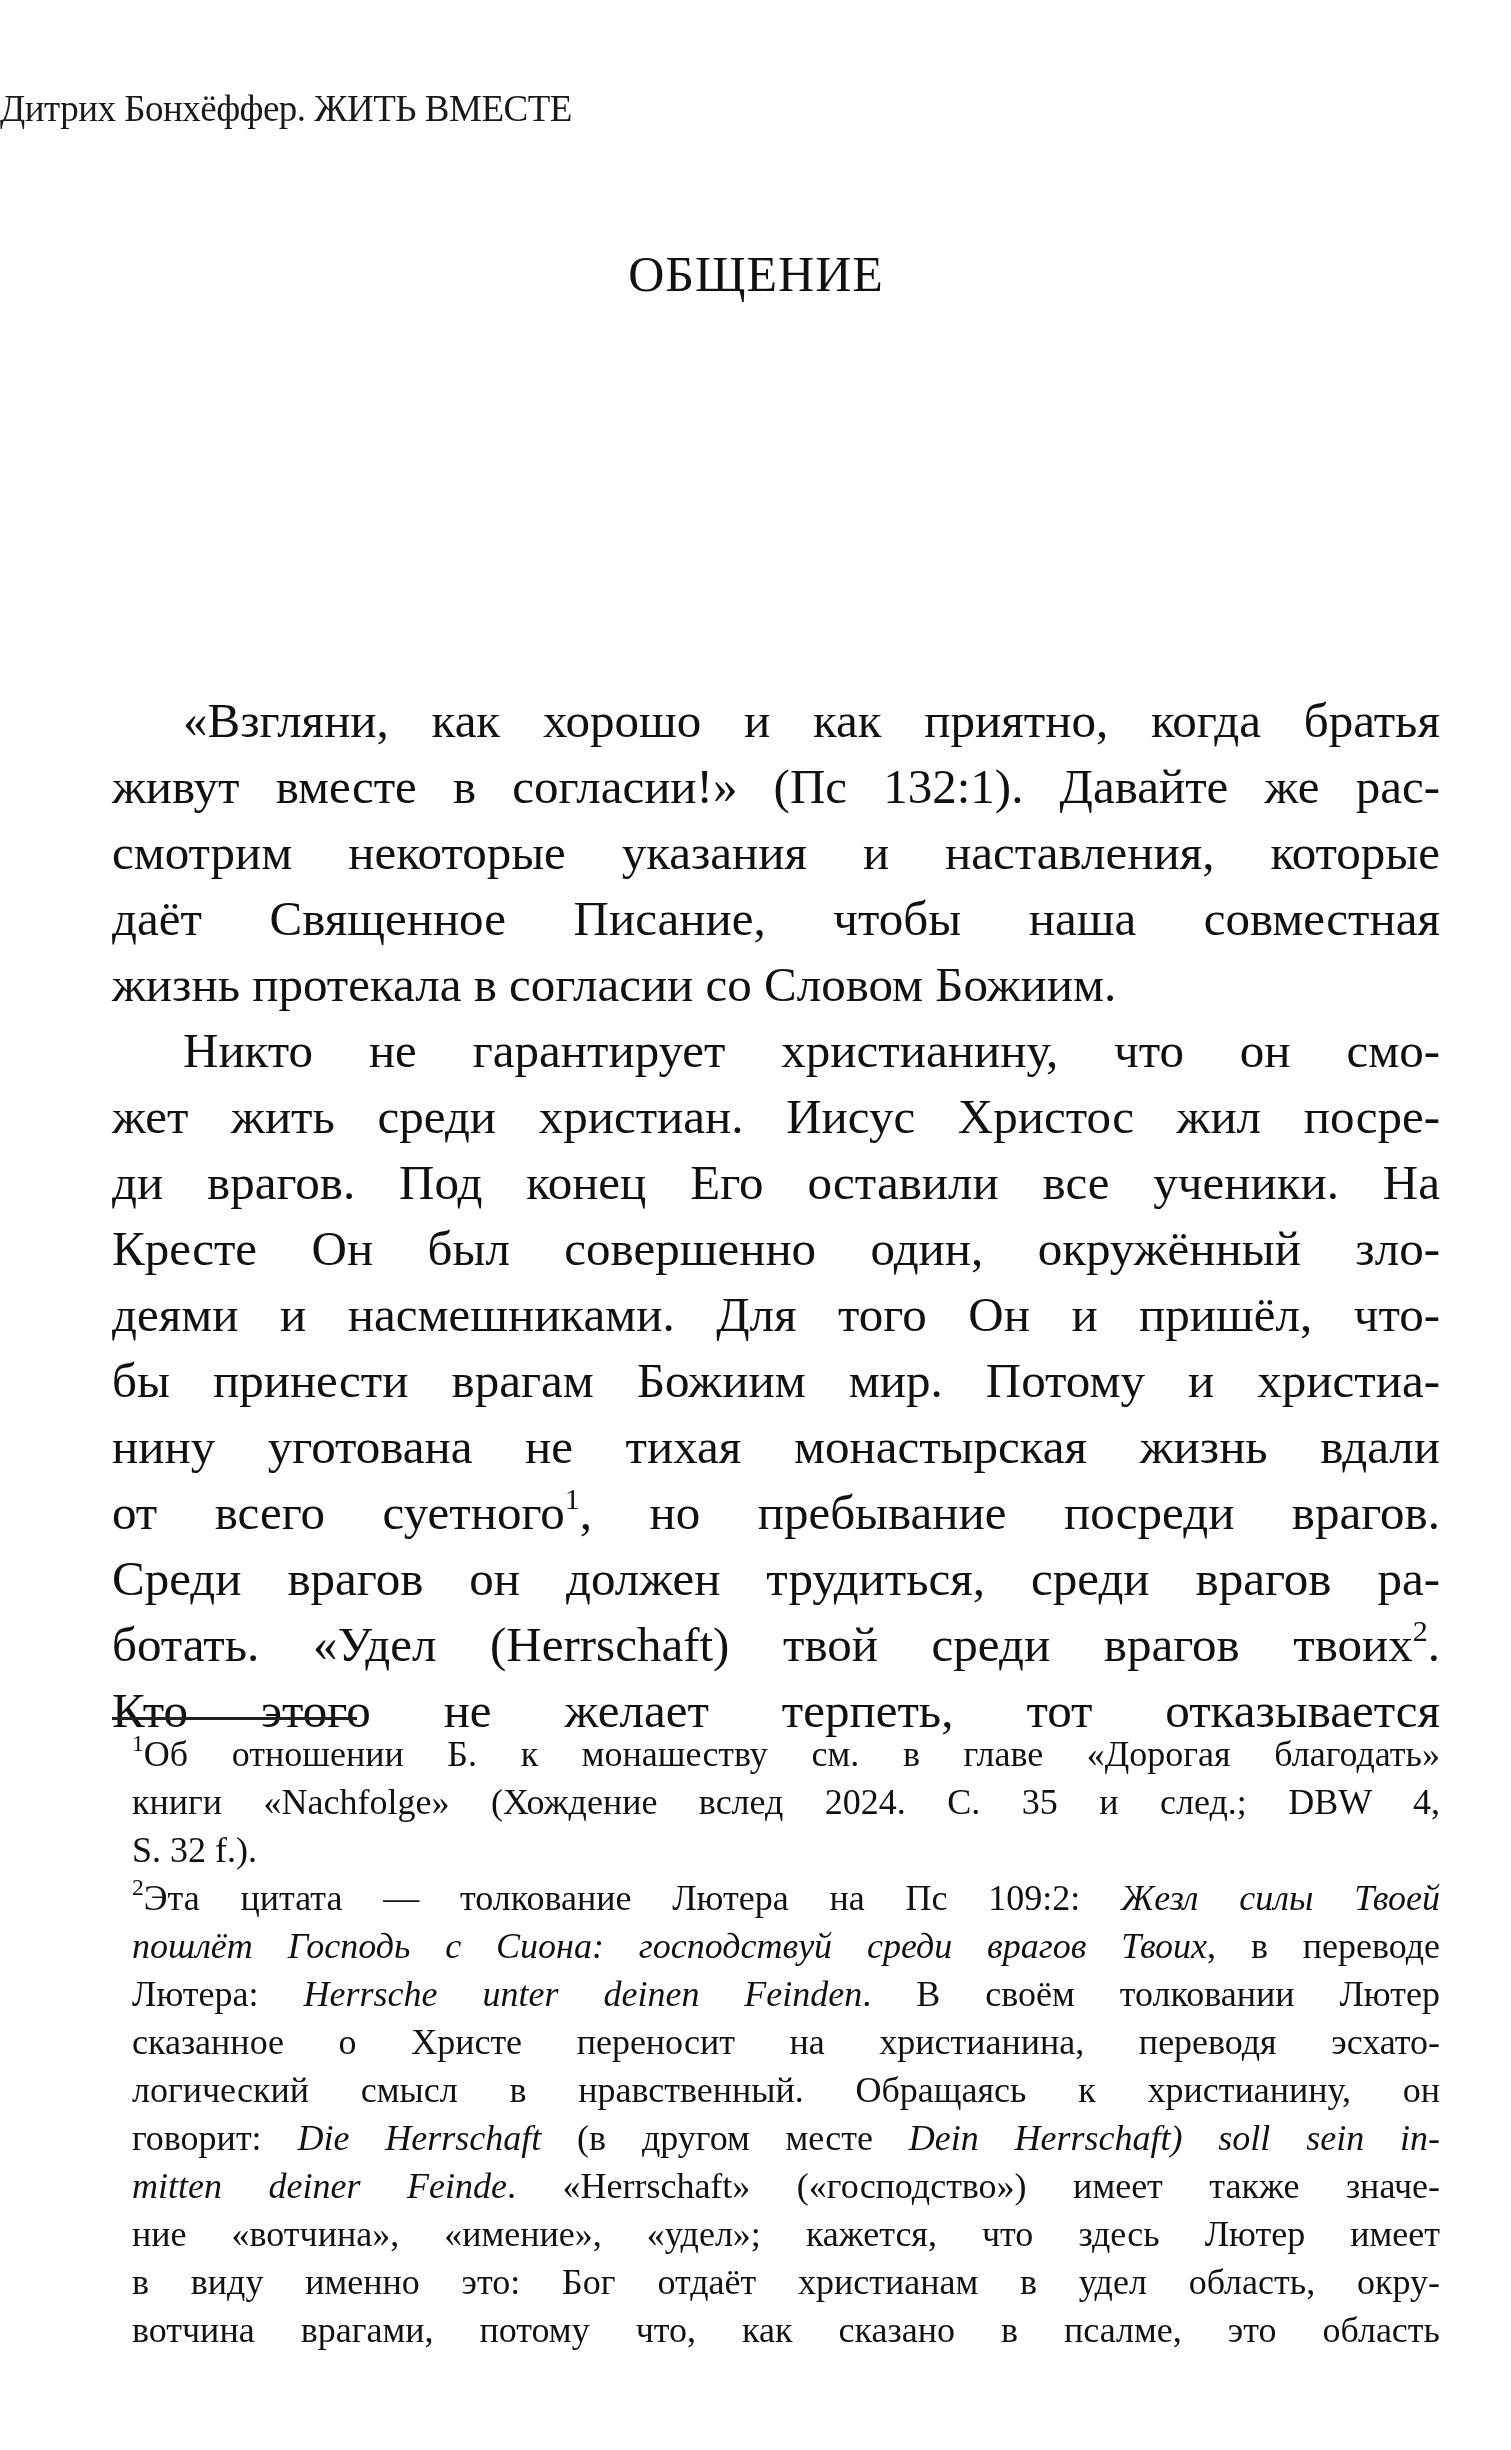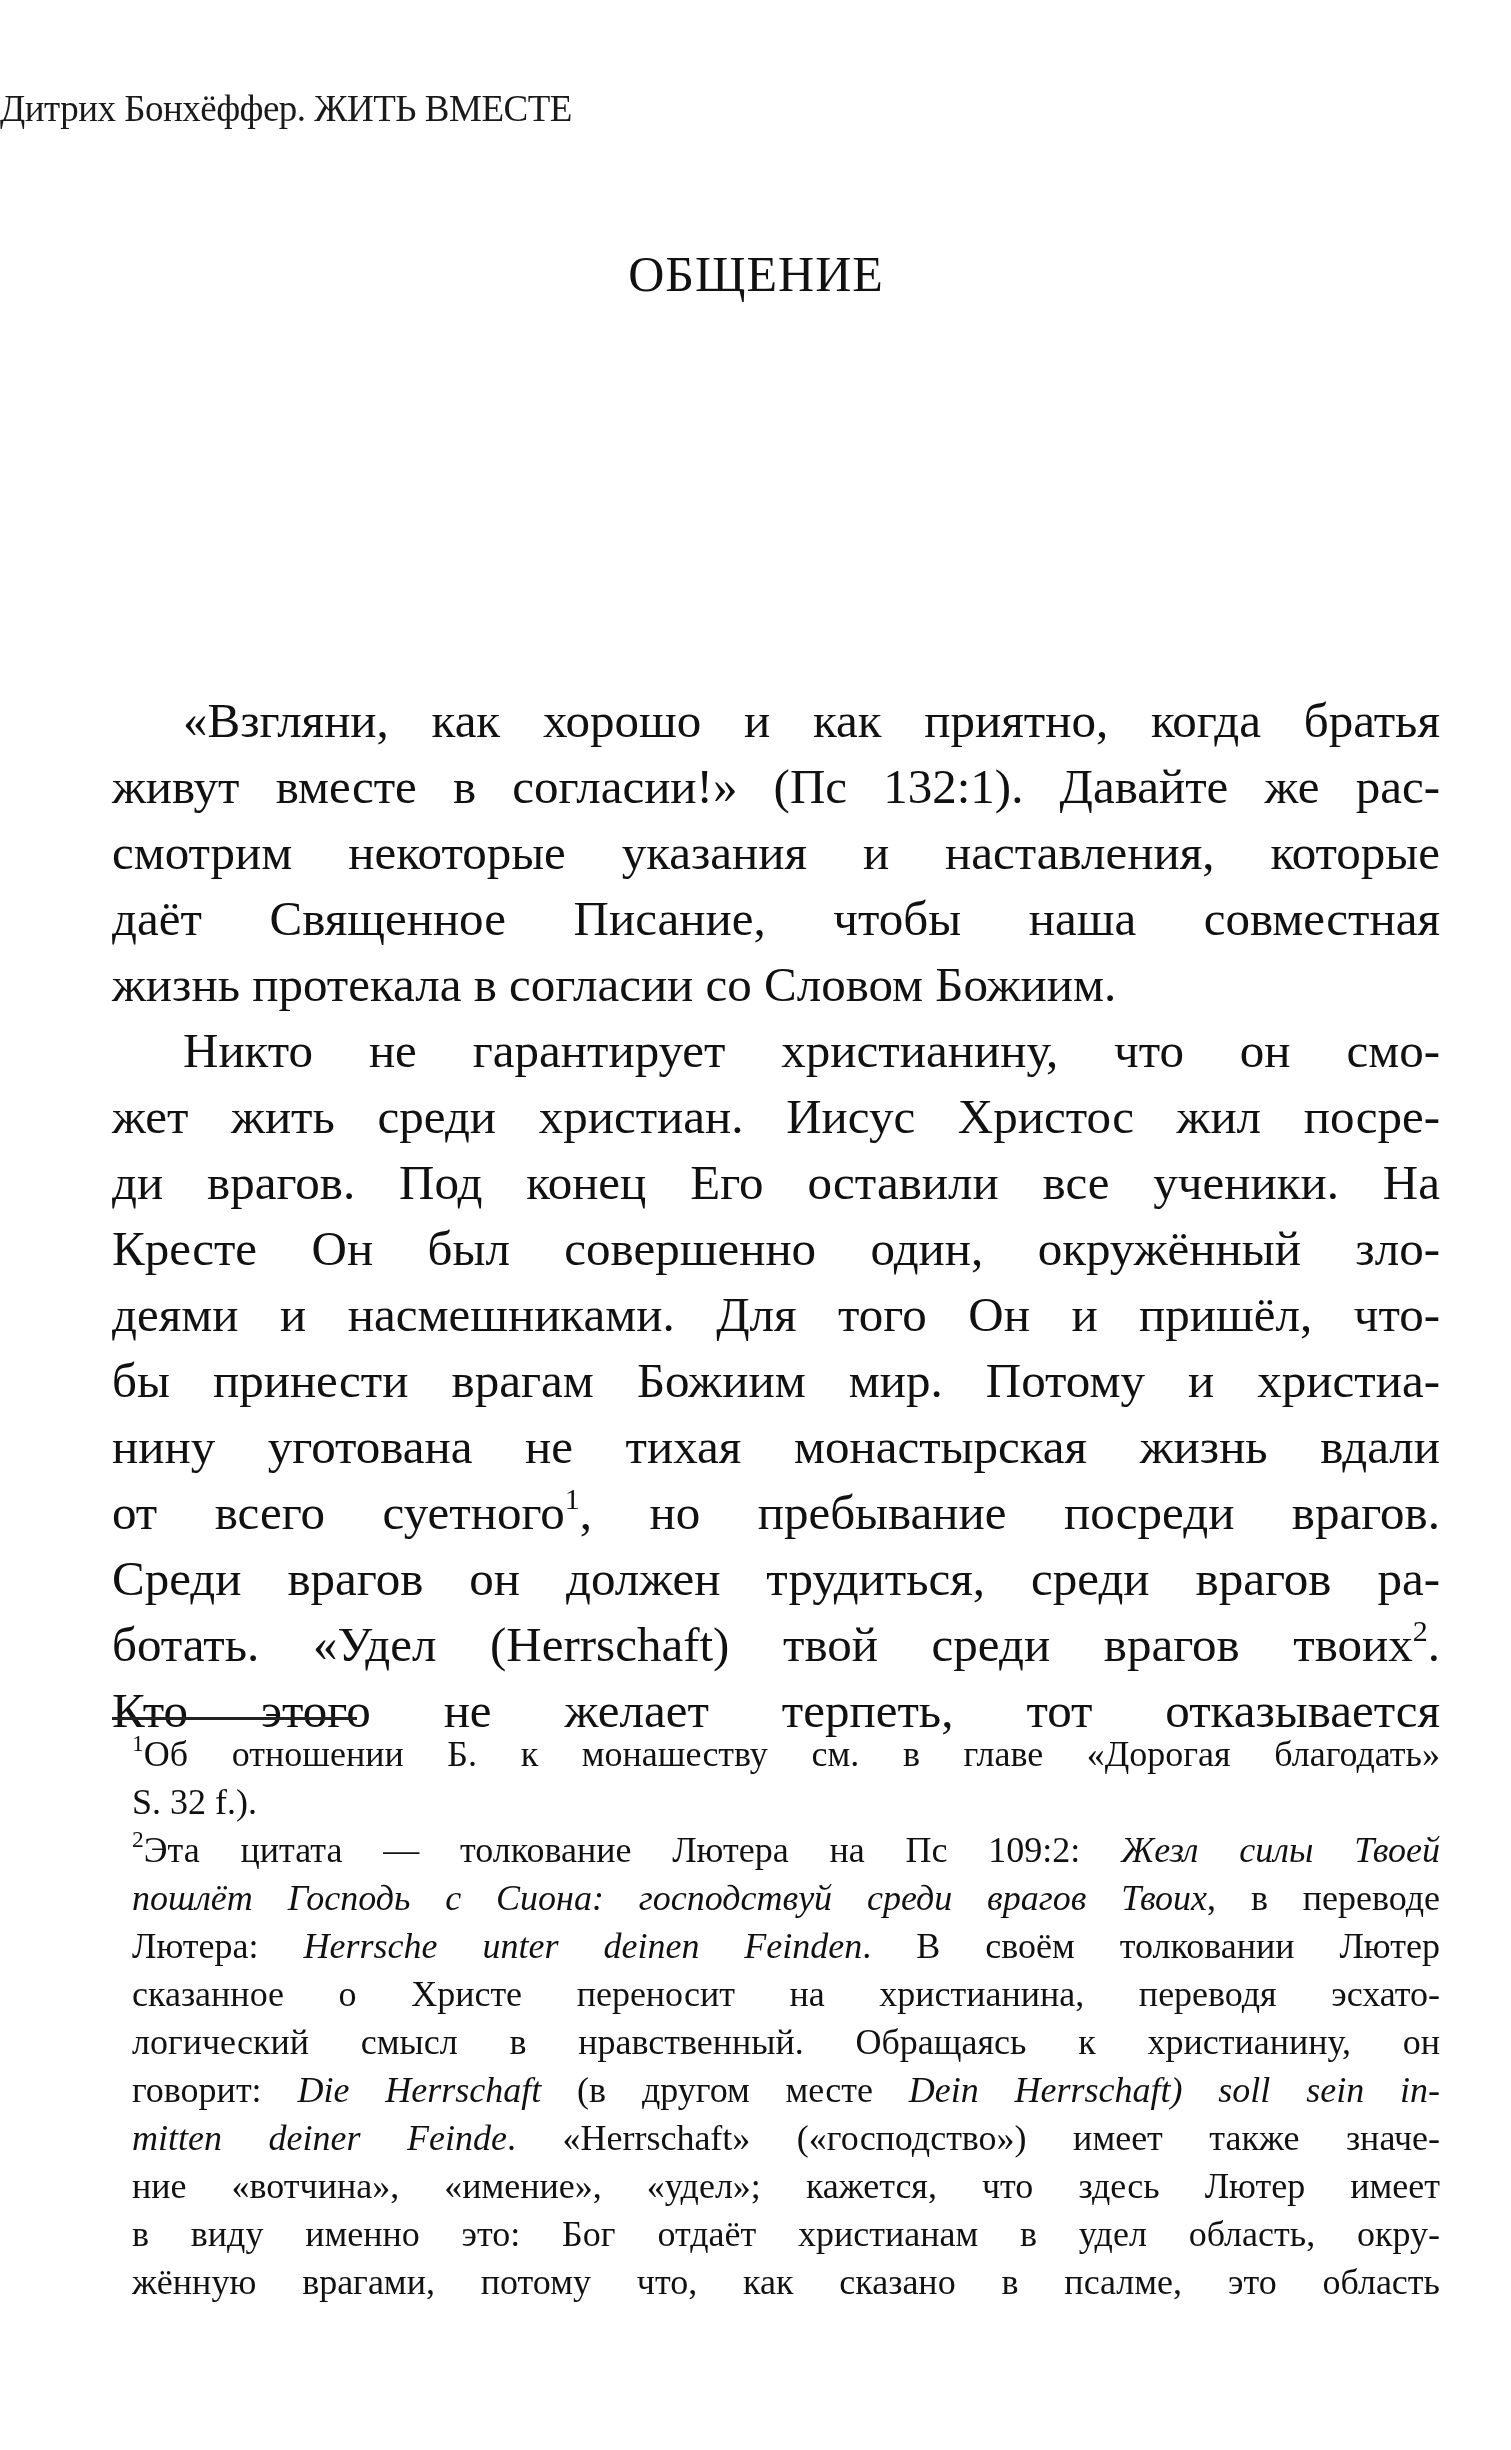--- a/index.html
+++ b/index.html
@@ -64,30 +64,31 @@
         <span class="line">Среди врагов он должен трудиться, среди врагов ра-</span>
         <span class="line"><span>ботать. «Удел (Herrschaft) твой среди врагов твоих</span><sup class="fn">2</sup><span>.</span></span>
         <span class="line">Кто этого не желает терпеть, тот отказывается</span>
       </div>
     </div>
 
   <div class="fn-rule"></div>
   <div class="footnotes" id="footnotes">
       <div>
         <span class="line"><sup>1</sup><span>Об отношении Б. к монашеству см. в главе «Дорогая благодать»</span></span>
+        <span class="line"><span>книги «Nachfolge» (Хождение вслед 2024. С. 35 и след.; DBW 4,</span></span>
         <span class="line left"><span>S. 32 f.).</span></span>
       </div>
       <div>
         <span class="line"><sup>2</sup><span>Эта цитата — толкование Лютера на Пс 109:2: </span><i>Жезл силы Твоей</i></span>
         <span class="line"><i>пошлёт Господь с Сиона: господствуй среди врагов Твоих</i><span>, в переводе</span></span>
         <span class="line"><span>Лютера: </span><i>Herrsche unter deinen Feinden</i><span>. В своём толковании Лютер</span></span>
         <span class="line"><span>сказанное о Христе переносит на христианина, переводя эсхато-</span></span>
         <span class="line"><span>логический смысл в нравственный. Обращаясь к христианину, он</span></span>
         <span class="line"><span>говорит: </span><i>Die Herrschaft</i><span> (в другом месте </span><i>Dein Herrschaft) soll sein in-</i></span>
         <span class="line"><i>mitten deiner Feinde</i><span>. «Herrschaft» («господство») имеет также значе-</span></span>
         <span class="line"><span>ние «вотчина», «имение», «удел»; кажется, что здесь Лютер имеет</span></span>
         <span class="line"><span>в виду именно это: Бог отдаёт христианам в удел область, окру-</span></span>
-        <span class="line"><span>жённую врагами, потому что, как сказано в псалме, это область</span></span>
+        <span class="line"><span>вотчина врагами, потому что, как сказано в псалме, это область</span></span>
       </div>
     </div>
 
 </div>
 
 
 </body></html>

